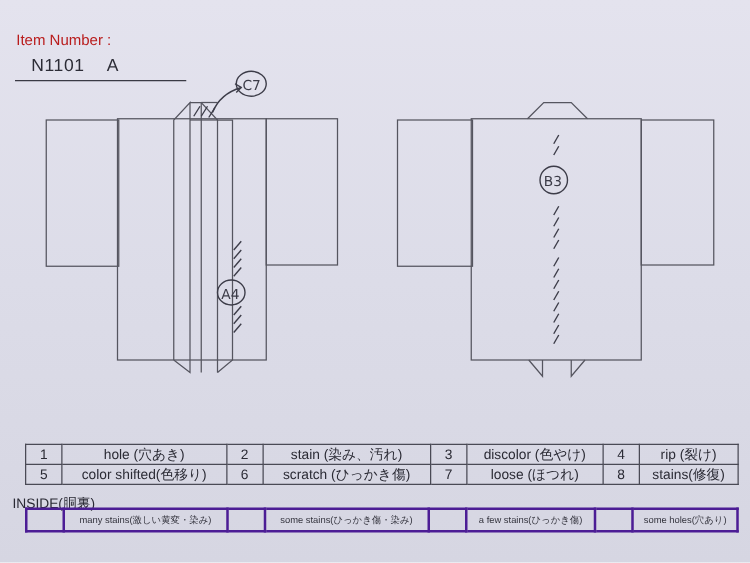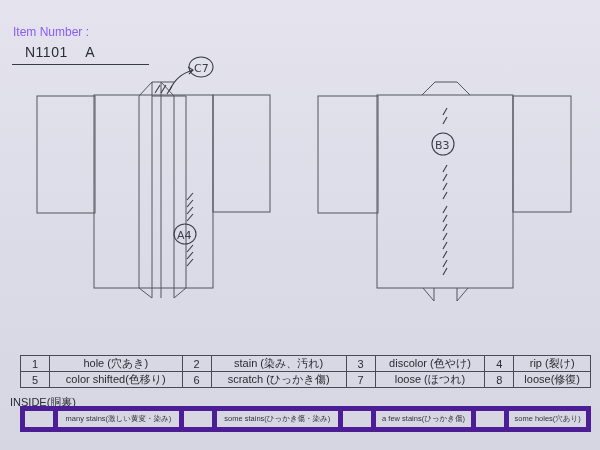--- a/index.html
+++ b/index.html
@@ -3,39 +3,39 @@
   <meta charset="utf-8">
   <style>
     html, body { margin: 0; padding: 0; }
     body {
       width: 600px; height: 450px; overflow: hidden; position: relative;
       background: linear-gradient(180deg, #e4e3ee 0%, #dcdce8 50%, #d6d6e2 100%);
       font-family: "Liberation Sans", "DejaVu Sans", sans-serif;
       color: #2a2a34;
     }
     .abs { position: absolute; }
-    .item-label { left: 13px; top: 25px; font-size: 12px; color: #8b5cf6; }
+    .item-label { left: 13px; top: 25px; font-size: 12px; color: #b91c1c; }
     .item-value { left: 25px; top: 44px; font-size: 14px; letter-spacing: 0.5px; color: #2c2c36; word-spacing: 14px; }
     .item-underline { left: 12px; top: 64px; width: 137px; height: 0; border-top: 1px solid #3a3a44; }
     svg.diagram { position: absolute; left: 0; top: 0; }
     table.legend {
       position: absolute; left: 20px; top: 355px; width: 571px;
       border-collapse: collapse; font-size: 11px; color: #2a2a34;
     }
     table.legend td {
       border: 1px solid #4a4a55; height: 15px; padding: 0 2px; text-align: center; white-space: nowrap;
     }
     table.legend td.num { width: 24px; }
     .inside-label { left: 10px; top: 395px; font-size: 11px; color: #2a2a34; }
     table.inside {
       position: absolute; left: 20px; top: 406px; width: 571px;
       border-collapse: collapse; font-size: 7.5px; color: #33333d;
     }
     table.inside td {
-      border: 5px solid #4c1d95; height: 16px; padding: 0 1px; text-align: center; white-space: nowrap;
+      border: 2px solid #4c1d95; height: 16px; padding: 0 1px; text-align: center; white-space: nowrap;
     }
     table.inside td.box { width: 26px; }
   </style>
 </head>
 <body>
 
 <div class="abs item-label">Item Number :</div>
 <div class="abs item-value">N1101  A</div>
 <div class="abs item-underline"></div>
 
@@ -122,21 +122,21 @@
     <td>rip (裂け)</td>
   </tr>
   <tr>
     <td class="num">5</td>
     <td>color shifted(色移り)</td>
     <td class="num">6</td>
     <td>scratch (ひっかき傷)</td>
     <td class="num">7</td>
     <td>loose (ほつれ)</td>
     <td class="num">8</td>
-    <td>loose(修復)</td>
+    <td>stains(修復)</td>
   </tr>
 </tbody>
   </table>
 
 <div class="abs inside-label">INSIDE(胴裏)</div>
 
 <table class="inside">
   <tbody>
       <tr>
     <td class="box"></td>

